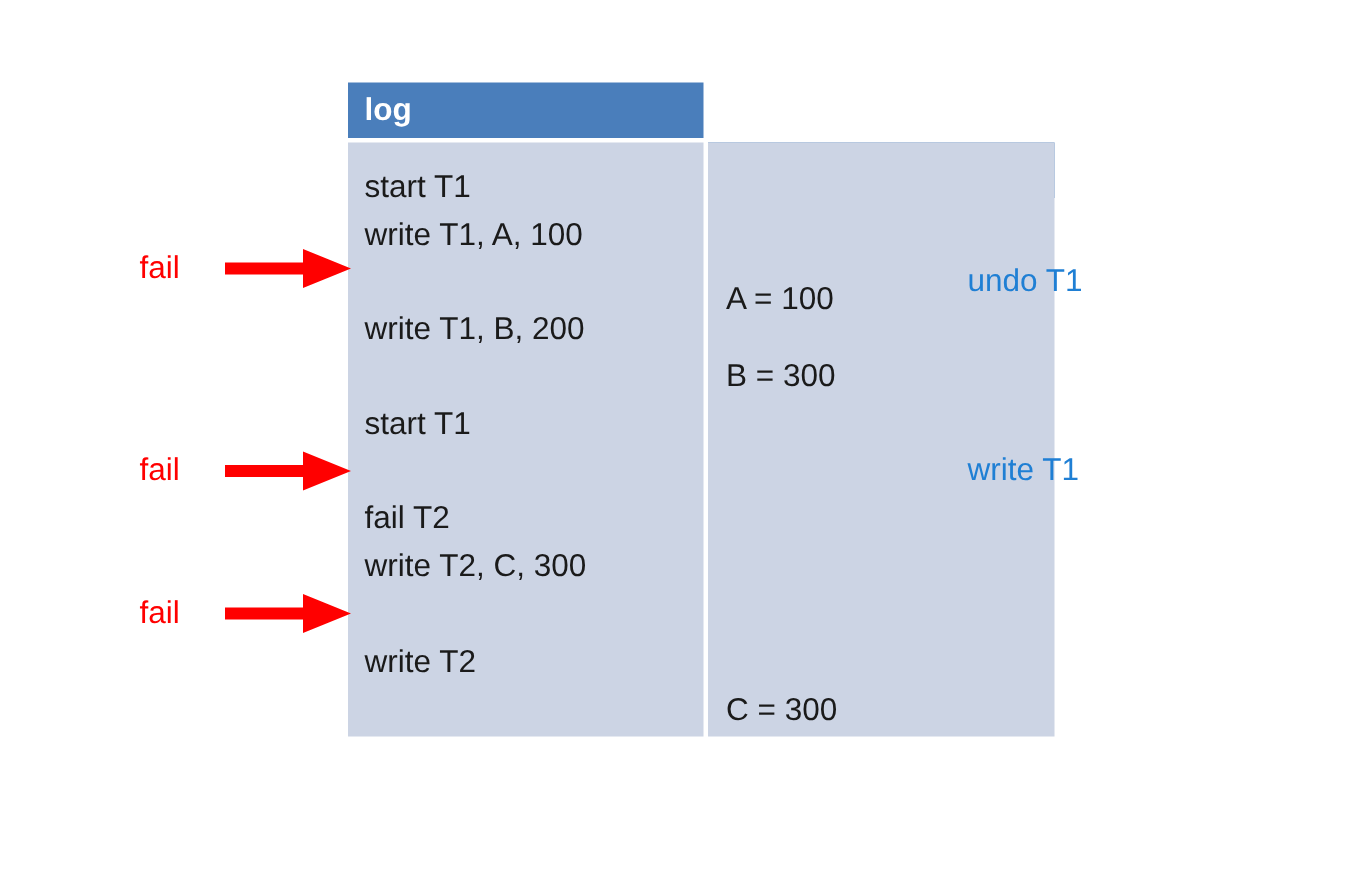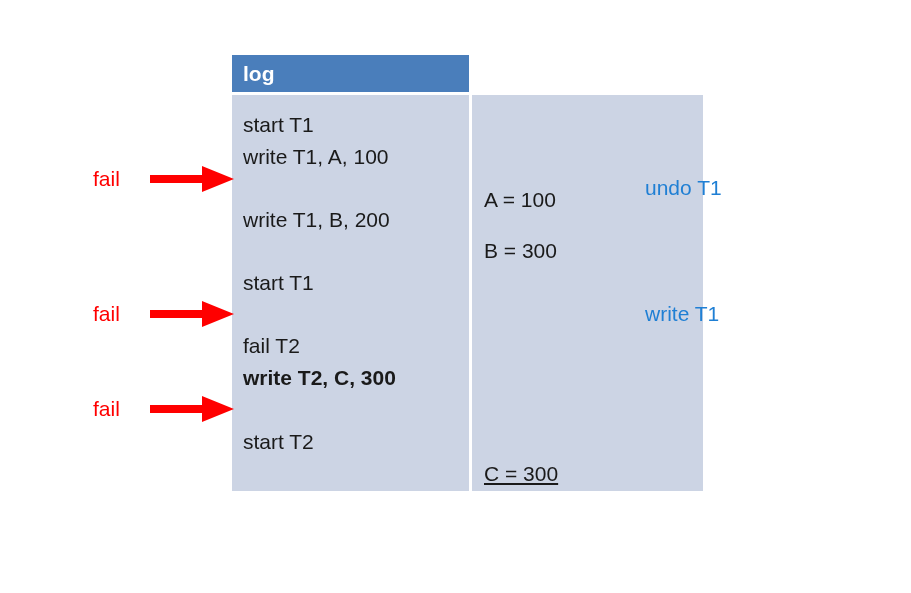--- a/index.html
+++ b/index.html
@@ -149,28 +149,28 @@
     </div>
 
     <div class="tbody">
 
       <div class="cell cell-log">
         <div class="log-line" style="top:19px;">start T1</div>
         <div class="log-line" style="top:51px;">write T1, A, 100</div>
         <div class="log-line" style="top:114px;">write T1, B, 200</div>
         <div class="log-line" style="top:177px;">start T1</div>
         <div class="log-line" style="top:240px;">fail T2</div>
-        <div class="log-line" style="top:272px;font-weight:bold;">write T2, C, 300</div>
-        <div class="log-line" style="top:336px;">start T2</div>
+        <div class="log-line" style="top:272px;">write T2, C, 300</div>
+        <div class="log-line" style="top:336px;">write T2</div>
       </div>
 
       <div class="cell cell-db">
         <div class="db-line" style="top:94px;">A  =  100</div>
         <div class="db-line" style="top:145px;">B  =  300</div>
-        <div class="db-line" style="top:368px;text-decoration:underline;">C  =  300</div>
+        <div class="db-line" style="top:368px;">C  =  300</div>
       </div>
 
     </div>
   </div>
 
   <div class="anno" style="left:645px; top:177px;">undo T1</div>
 
   <div class="anno" style="left:645px; top:303px;">write T1</div>
 
 

